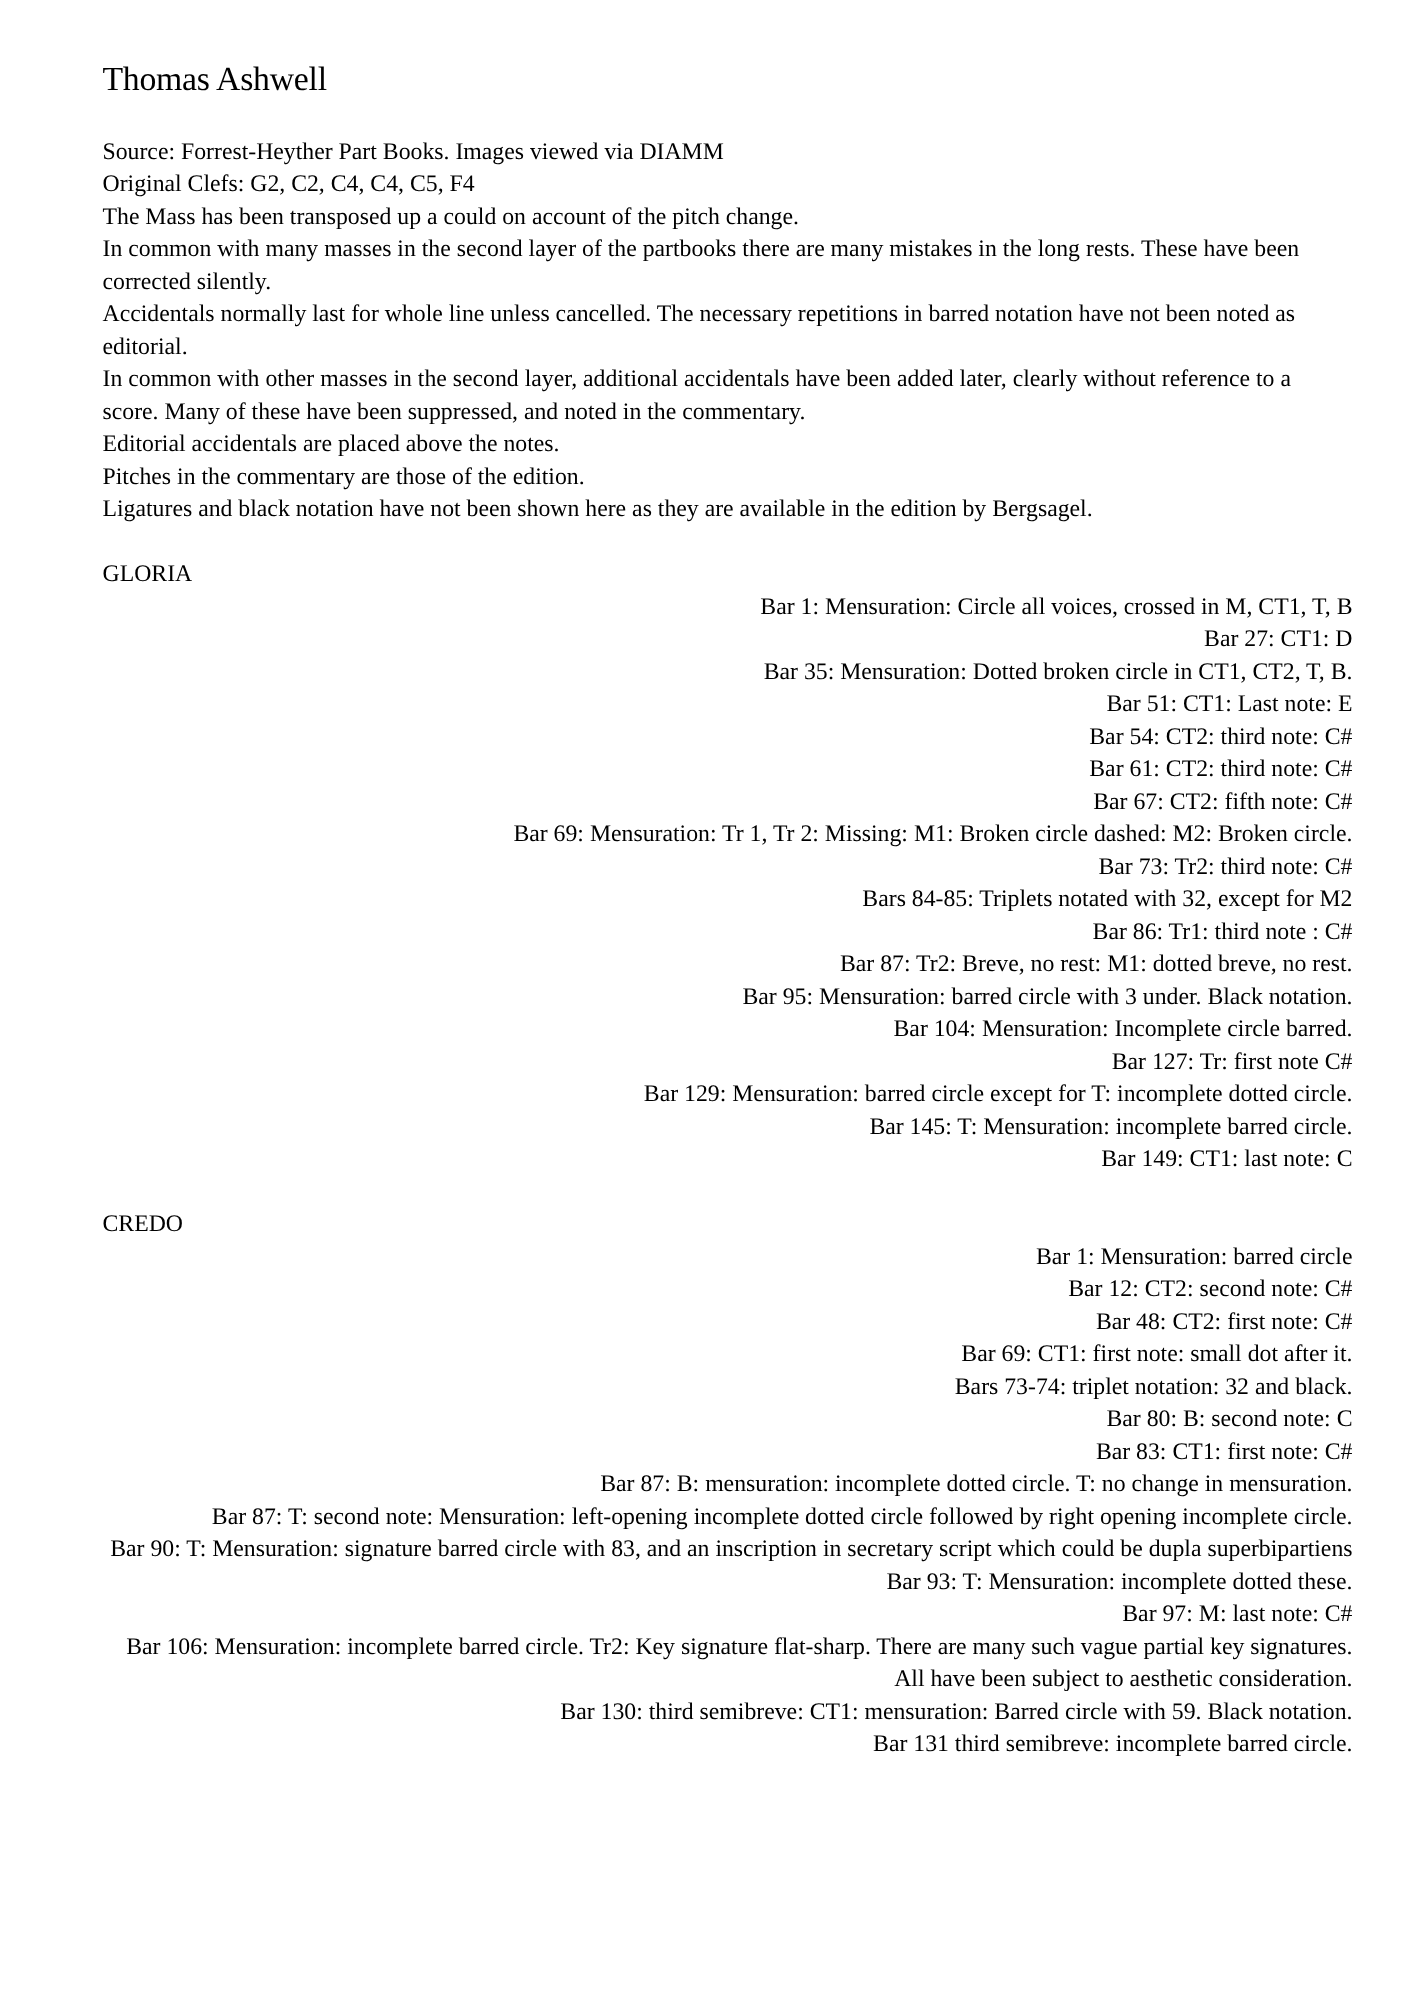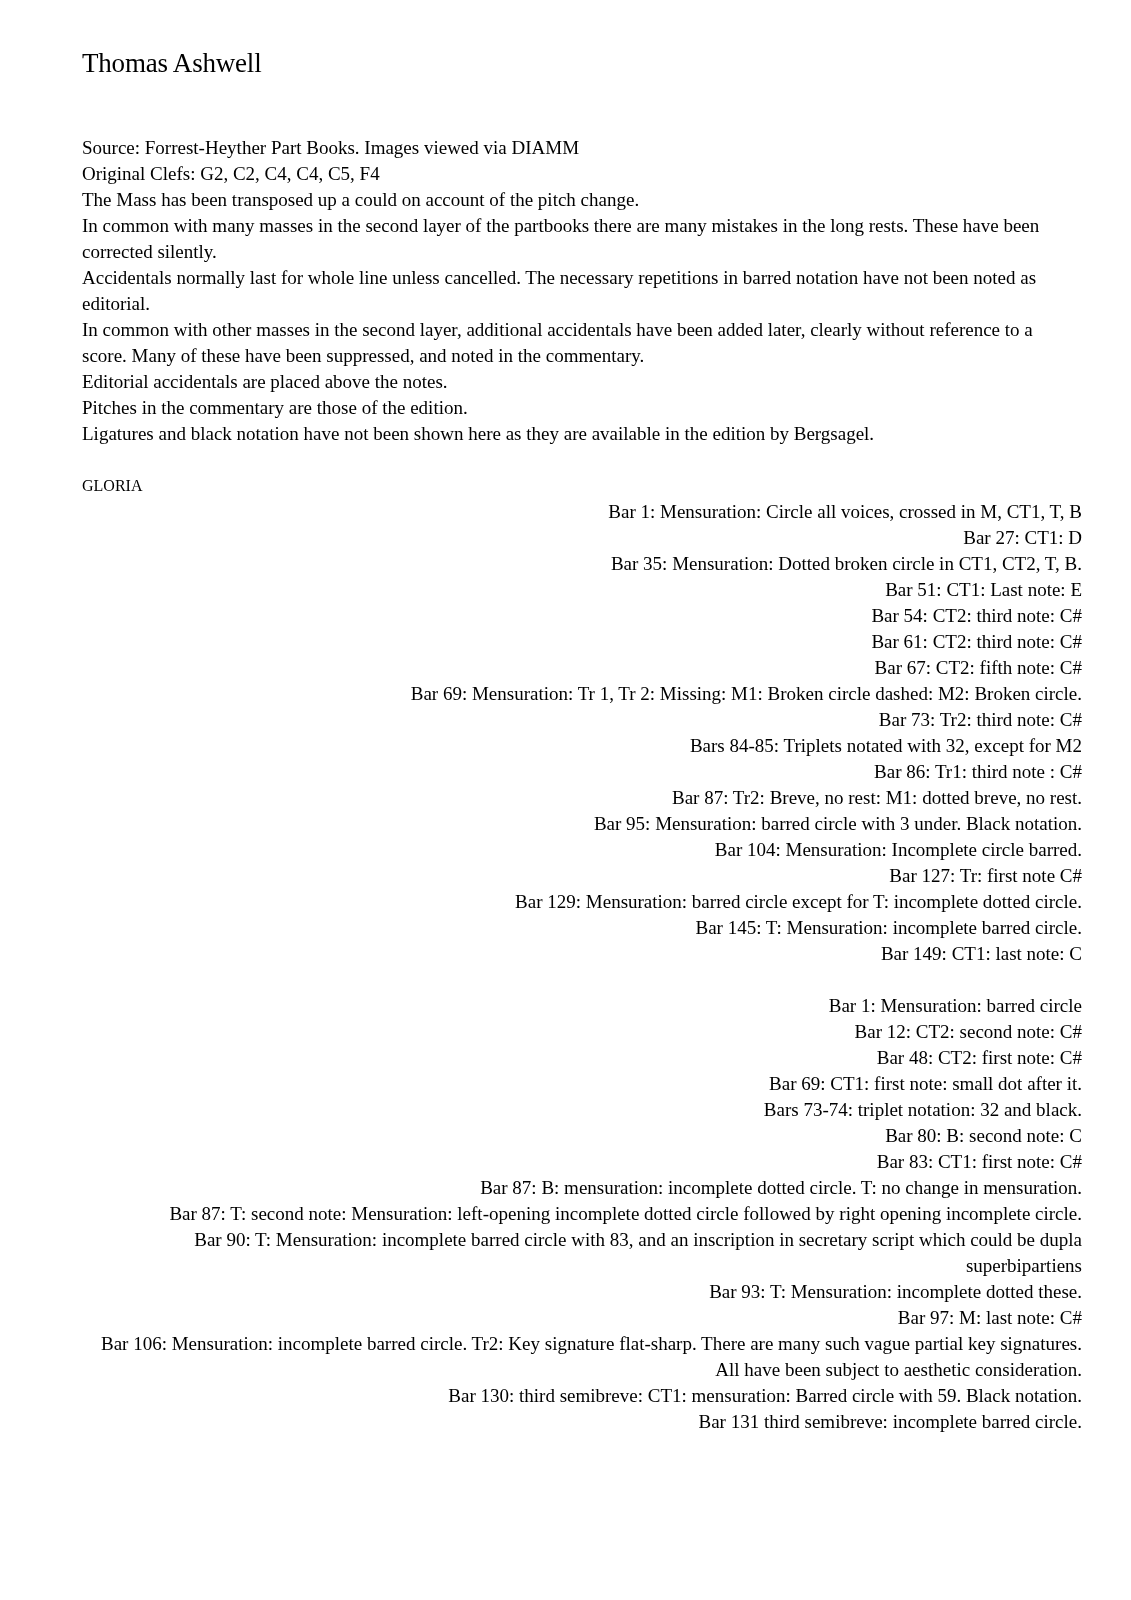--- a/index.html
+++ b/index.html
@@ -25,36 +25,36 @@
       display: flex;
       align-items: baseline;
       height: 40px;
       font-size: 27px;
       letter-spacing: -0.2px;
     }
     .title-row .work-title {
       width: 316px;
     }
     .intro {
-      margin-top: 47px;
+      margin-top: 21px;
       font-size: 19px;
       line-height: 26px;
     }
     .intro p {
       margin: 0;
     }
     .section {
       margin-top: 26px;
       font-size: 19px;
       line-height: 26px;
     }
     .section-heading {
       margin: 0;
       font-weight: normal;
-      font-size: 16px;
+      font-size: 19px;
       line-height: 26px;
     }
     .entries {
       list-style: none;
       margin: 0;
       padding: 0;
     }
     .entries li {
       margin: 0;
       text-align: right;
@@ -103,31 +103,32 @@
       <li>Bar 95: Mensuration: barred circle with 3 under. Black notation.</li>
       <li>Bar 104: Mensuration: Incomplete circle barred.</li>
       <li>Bar 127: Tr: first note C#</li>
       <li>Bar 129: Mensuration: barred circle except for T: incomplete dotted circle.</li>
       <li>Bar 145: T: Mensuration: incomplete barred circle.</li>
       <li>Bar 149: CT1: last note: C</li>
     </ul>
   </div>
 
   <div class="section">
+    <h2 class="section-heading">CREDO</h2>
     <ul class="entries">
       <li>Bar 1: Mensuration: barred circle</li>
       <li>Bar 12: CT2: second note: C#</li>
       <li>Bar 48: CT2: first note: C#</li>
       <li>Bar 69: CT1: first note: small dot after it.</li>
       <li>Bars 73-74: triplet notation: 32 and black.</li>
       <li>Bar 80: B: second note: C</li>
       <li>Bar 83: CT1: first note: C#</li>
       <li>Bar 87: B: mensuration: incomplete dotted circle. T: no change in mensuration.</li>
       <li class="hanging">Bar 87: T: second note: Mensuration: left-opening incomplete dotted circle followed by right opening incomplete circle.</li>
-      <li class="hanging">Bar 90: T: Mensuration: incomplete barred circle with 83, and an inscription in secretary script which could be dupla superbipartiens</li>
+      <li class="hanging">Bar 90: T: Mensuration: signature barred circle with 83, and an inscription in secretary script which could be dupla superbipartiens</li>
       <li>Bar 93: T: Mensuration: incomplete dotted these.</li>
       <li>Bar 97: M: last note: C#</li>
       <li class="hanging">Bar 106: Mensuration: incomplete barred circle. Tr2: Key signature flat-sharp. There are many such vague partial key signatures. All have been subject to aesthetic consideration.</li>
       <li>Bar 130: third semibreve: CT1: mensuration: Barred circle with 59. Black notation.</li>
       <li>Bar 131 third semibreve: incomplete barred circle.</li>
     </ul>
   </div>
 
 </div>
 

